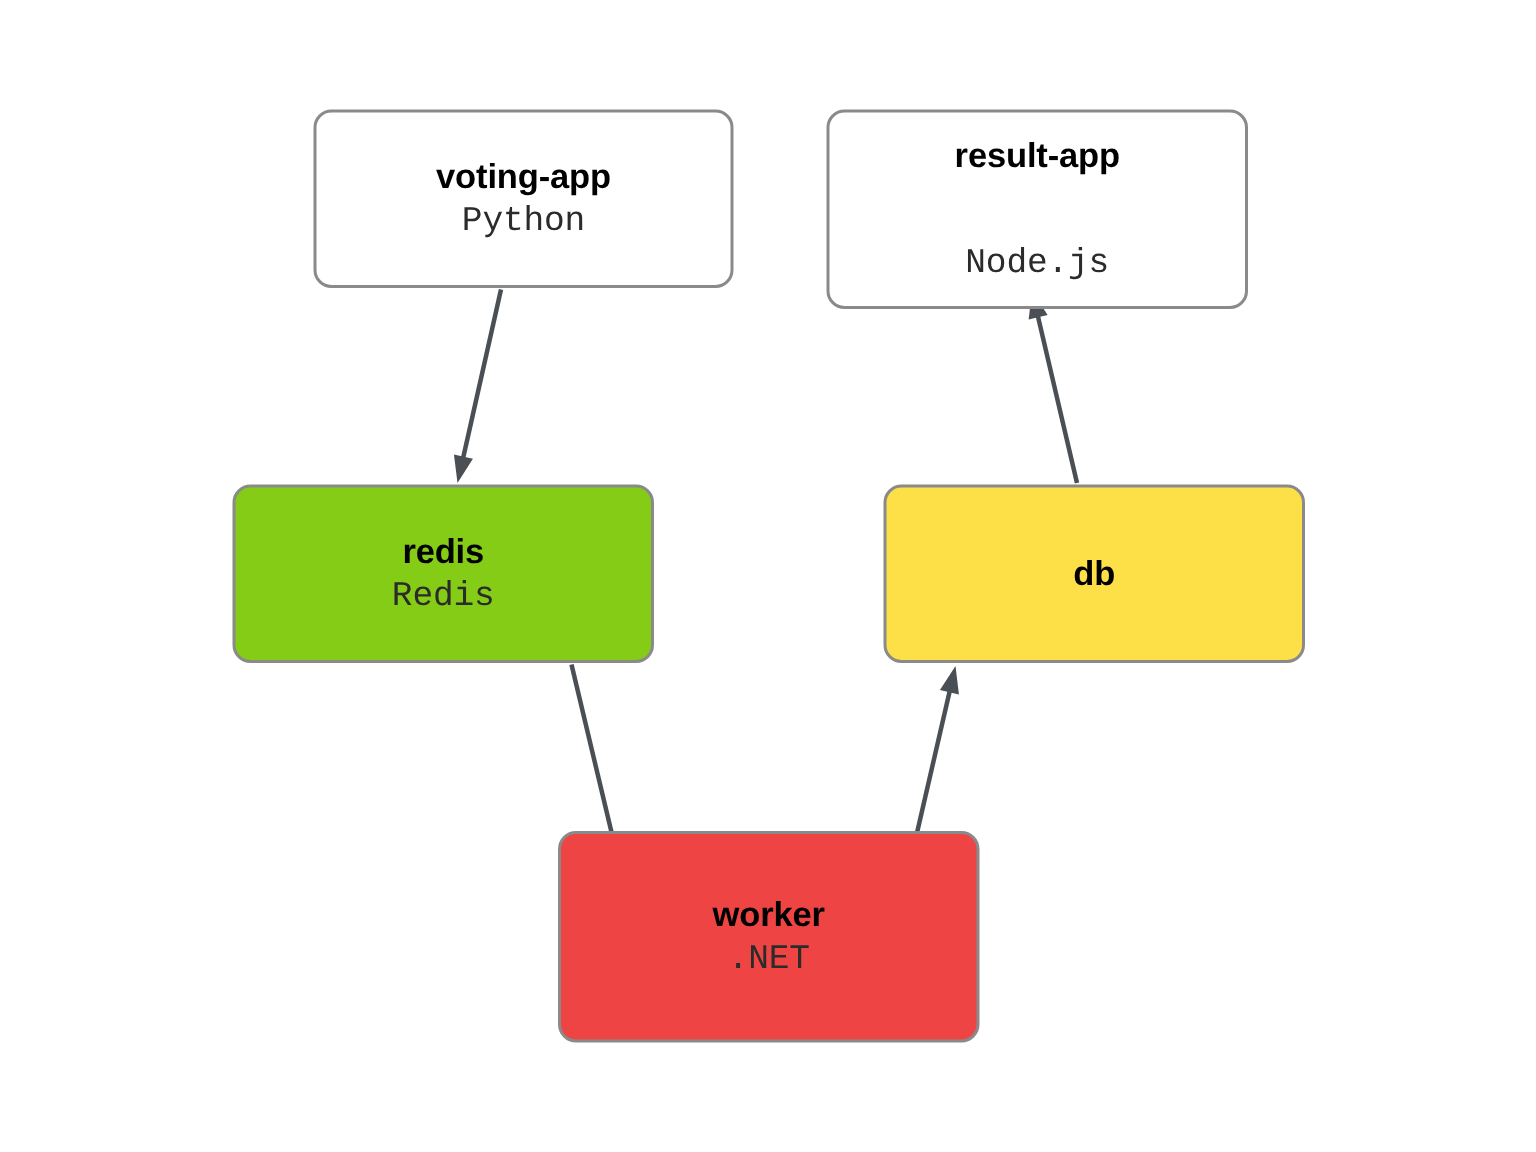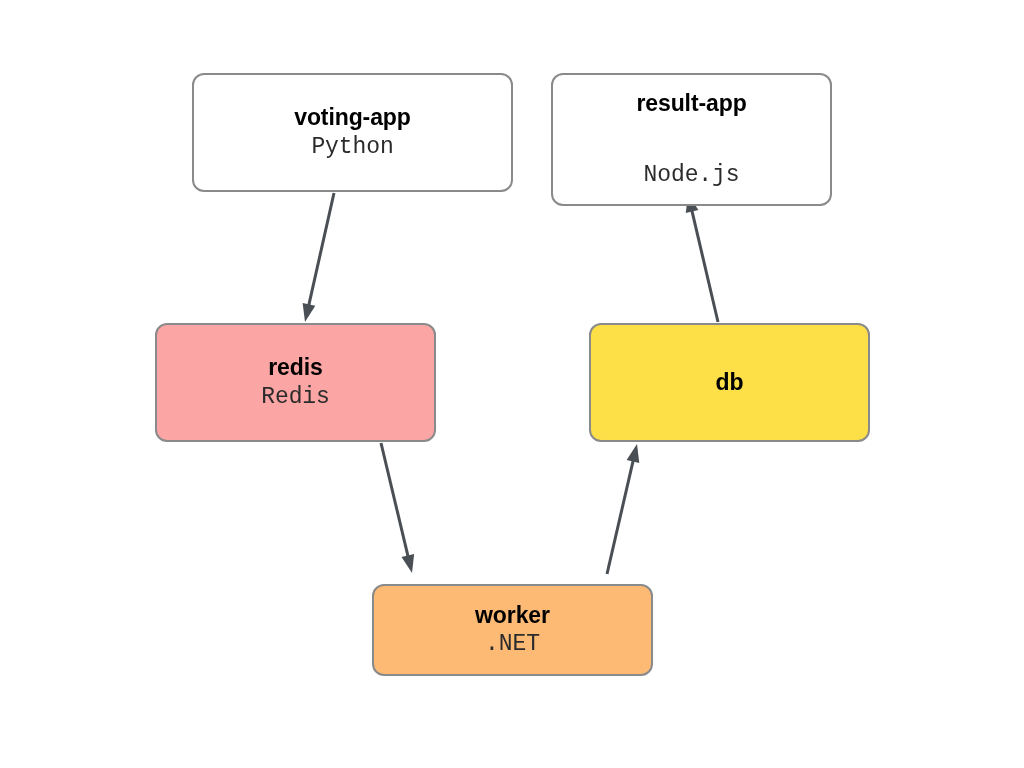--- a/index.html
+++ b/index.html
@@ -75,37 +75,37 @@
       <g>
         <line x1="607" y1="574" x2="633.8519669062174" y2="457.6414767397247" stroke="#4a4f55" stroke-width="3" stroke-linecap="butt"></line>
         <polygon points="637,444 639.2860716514374,463.0006283160451 626.6189861074074,460.07745472896124" fill="#4a4f55"></polygon>
       </g>
       <g>
         <line x1="718" y1="322" x2="691.1946785190506" y2="207.63062834794923" stroke="#4a4f55" stroke-width="3" stroke-linecap="butt"></line>
         <polygon points="688,194 698.4359498288986,210.0418499920898 685.7789377915171,213.00833718835105" fill="#4a4f55"></polygon>
       </g>
     </svg>
 
-  <div class="node" style="left: 192px; top: 73px; width: 321px; height: 119px; border-color: rgb(138, 138, 138); background: rgb(255, 255, 255);">
+  <div class="node" style="left: 209px; top: 73px; width: 280px; height: 119px; border-color: rgb(138, 138, 138); background: rgb(255, 255, 255);">
     <span class="node-title">voting-app</span>
     <span class="node-subtitle">Python</span>
   </div>
 
   <div class="node" style="left: 551px; top: 73px; width: 281px; height: 133px; border-color: rgb(138, 138, 138); background: rgb(255, 255, 255); gap: 43px;">
     <span class="node-title">result-app</span>
     <span class="node-subtitle">Node.js</span>
   </div>
 
-  <div class="node" style="left: 155px; top: 323px; width: 281px; height: 119px; border-color: rgb(138, 138, 138); background: #fca5a5;">
+  <div class="node" style="left: 155px; top: 323px; width: 281px; height: 119px; border-color: rgb(138, 138, 138); background: #84cc16;">
     <span class="node-title">redis</span>
     <span class="node-subtitle">Redis</span>
   </div>
 
   <div class="node" style="left: 589px; top: 323px; width: 281px; height: 119px; border-color: rgb(138, 138, 138); background: #fde047;">
     <span class="node-title">db</span>
   </div>
 
-  <div class="node" style="left: 372px; top: 584px; width: 281px; height: 92px; border-color: rgb(138, 138, 138); background: #fdba74;">
+  <div class="node" style="left: 372px; top: 554px; width: 281px; height: 141px; border-color: rgb(138, 138, 138); background: #ef4444;">
     <span class="node-title">worker</span>
     <span class="node-subtitle">.NET</span>
   </div>
 
 </div>
 
 </body></html>

